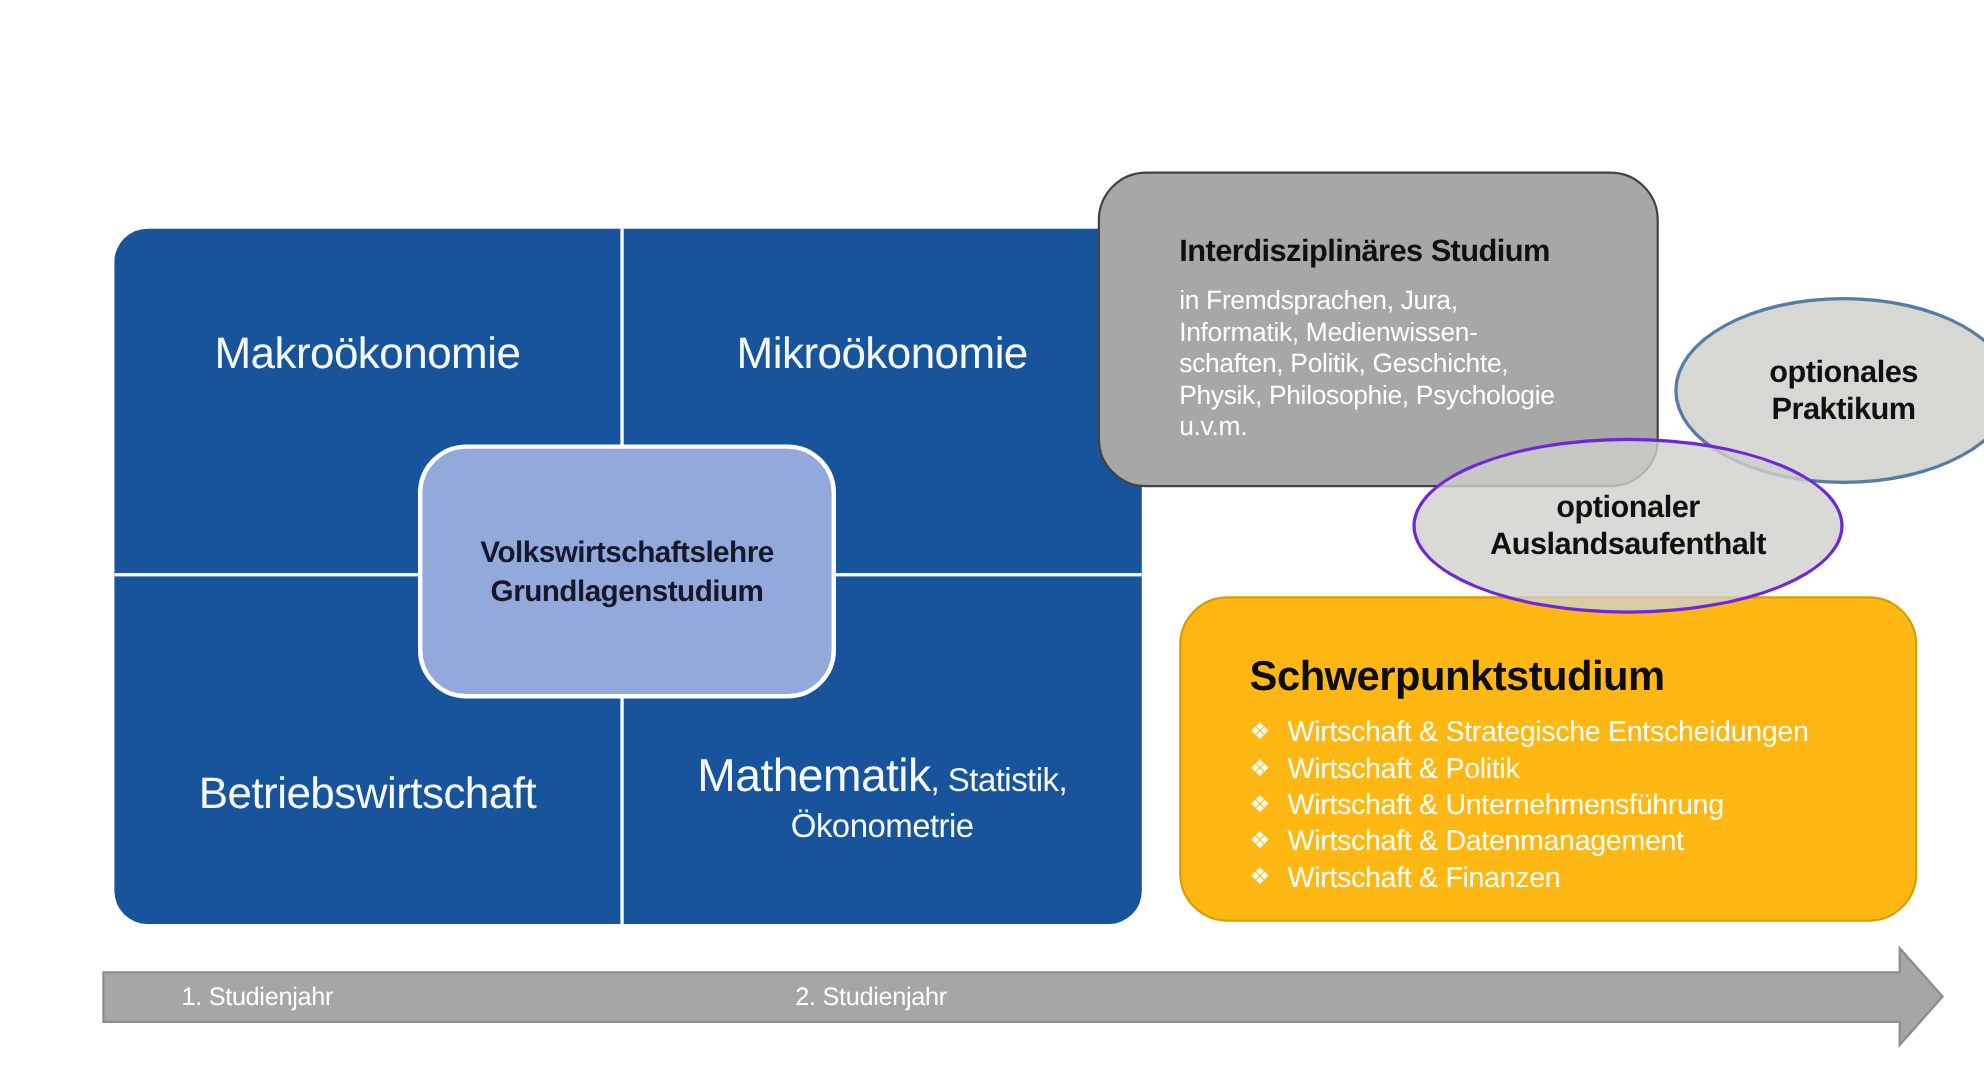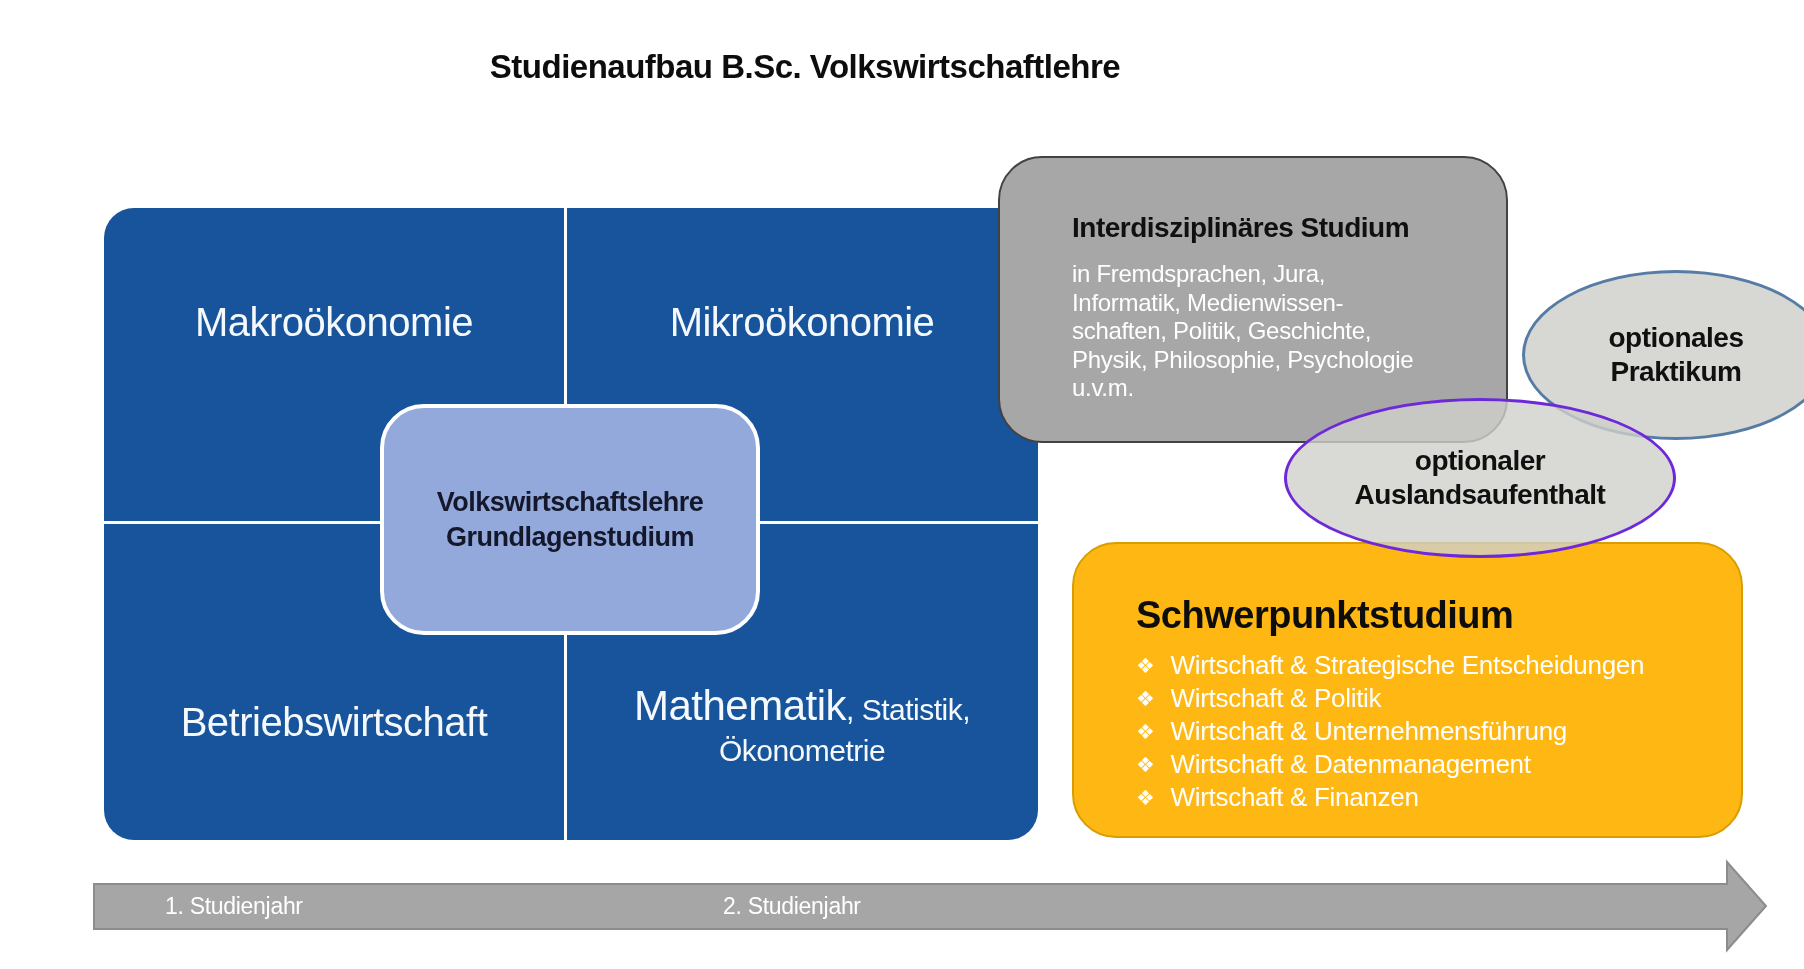--- a/index.html
+++ b/index.html
@@ -80,21 +80,20 @@
   .year-label {
     position:absolute; top:893px; color:#ffffff; font-size:23px; letter-spacing:-0.3px; z-index:3;
   }
   .y1 { left:165px; } .y2 { left:723px; } .y3 { left:1330px;margin-top:48px; }
 </style>
 </head>
 <body>
 
 <div class="canvas">
 
-  <div class="title">Studienaufbau B.Sc. Volkswirtschaftlehre</div>
 
   <div class="blue-box"></div>
   <div class="vdiv"></div>
   <div class="hdiv"></div>
 
   <div class="quad-label" style="left:334px; top:322px;">Makroökonomie</div>
   <div class="quad-label" style="left:334px; top:722px;">Betriebswirtschaft</div>
   <div class="quad-label" style="left:802px; top:322px;">Mikroökonomie</div>
   <div class="quad-label quad-math" style="left:802px; top:726px;">
     <div class="line1"><span class="big">Mathematik</span><span class="small">, Statistik,</span></div>

